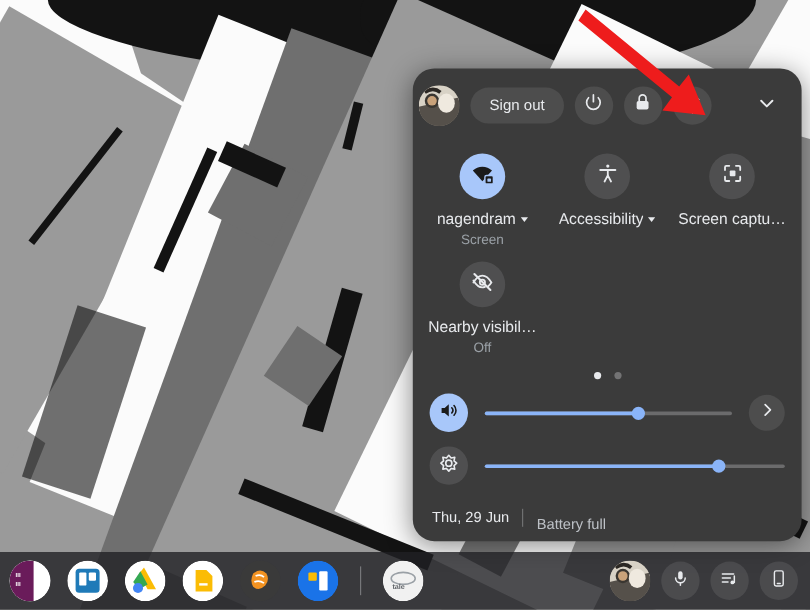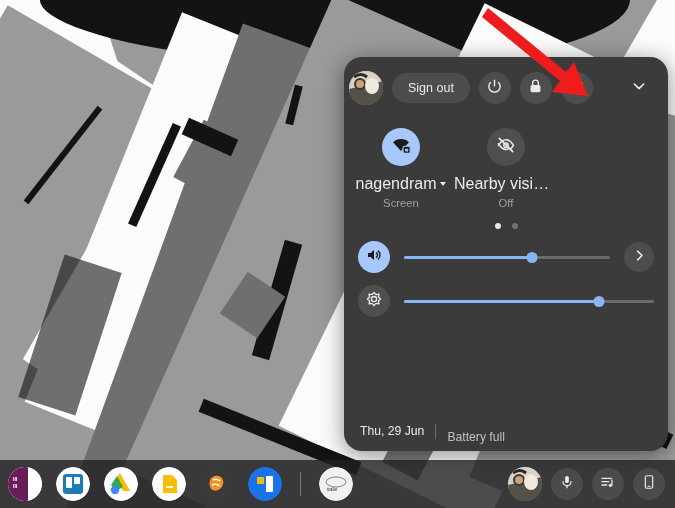--- a/index.html
+++ b/index.html
@@ -120,21 +120,21 @@
     display: flex; align-items: center; justify-content: center;
     margin-bottom: 9px;
   }
   .tile-icon.on  { background: #a8c7fa; }
   .tile-icon.off { background: rgba(232,234,237,0.12); }
   .tile-label-row {
     display: flex; align-items: center; gap: 4px;
     max-width: 104px;
   }
   .tile-label {
-    font-size: 16px; color: #e8eaed;
+    font-size: 13px; color: #e8eaed;
     white-space: nowrap; overflow: hidden; text-overflow: ellipsis;
   }
   .caret {
     width: 0; height: 0; flex: none;
     border-left: 3.5px solid transparent;
     border-right: 3.5px solid transparent;
     border-top: 4.5px solid #e8eaed;
   }
   .tile-sub {
     font-size: 11.3px; color: #9aa0a6; margin-top: 4px;
@@ -291,22 +291,56 @@
           </span>
         </div>
         <div class="tile-label-row">
           <span class="tile-label">nagendram</span>
           <span class="caret"></span>
         </div>
         <div class="tile-sub">Screen</div>
       </div>
 
 
-
-
+      <div class="tile">
+        <div class="tile-icon off">
+          <span>
+            <svg width="19" height="19" viewBox="0 0 24 24" fill="none" stroke="#e8eaed" stroke-width="1.9" stroke-linecap="round">
+              <circle cx="12" cy="4.3" r="1.7" fill="#e8eaed" stroke="none"></circle>
+              <path d="M4 8.4 h16"></path>
+              <path d="M12 8.4 V14"></path>
+              <path d="M12 14 L8.6 20.5 M12 14 L15.4 20.5"></path>
+            </svg>
+          </span>
+        </div>
+        <div class="tile-label-row">
+          <span class="tile-label">Accessibility</span>
+          <span class="caret"></span>
+        </div>
+        <div class="tile-sub"></div>
+      </div>
+
+
+      <div class="tile">
+        <div class="tile-icon off">
+          <span>
+            <svg width="19" height="19" viewBox="0 0 24 24" fill="none" stroke="#e8eaed" stroke-width="1.9" stroke-linecap="round">
+              <path d="M4 8.5 V5.4 A1.4 1.4 0 0 1 5.4 4 H8.5"></path>
+              <path d="M15.5 4 H18.6 A1.4 1.4 0 0 1 20 5.4 V8.5"></path>
+              <path d="M20 15.5 V18.6 A1.4 1.4 0 0 1 18.6 20 H15.5"></path>
+              <path d="M8.5 20 H5.4 A1.4 1.4 0 0 1 4 18.6 V15.5"></path>
+              <rect x="9" y="9" width="6" height="6" rx="1" fill="#e8eaed" stroke="none"></rect>
+            </svg>
+          </span>
+        </div>
+        <div class="tile-label-row">
+          <span class="tile-label">Screen captu…</span>
+        </div>
+        <div class="tile-sub"></div>
+      </div>
 
       <div class="tile">
         <div class="tile-icon off">
           <span>
             <svg width="20" height="20" viewBox="0 0 24 24" fill="none" stroke="#e8eaed" stroke-width="1.8" stroke-linecap="round">
               <path d="M3 12.5 C6 7.5 9.8 5.6 12 5.6 c2.2 0 6 1.9 9 6.9 -1.1 1.8 -2.4 3.2 -3.7 4.2"></path>
               <path d="M14.6 16.9 c-.9.3 -1.8.5 -2.6.5 -2.2 0 -6 -1.9 -9 -6.9"></path>
               <circle cx="12" cy="12.2" r="2.6"></circle>
               <line x1="4" y1="4" x2="20" y2="20" stroke-width="2.1"></line>
             </svg>

